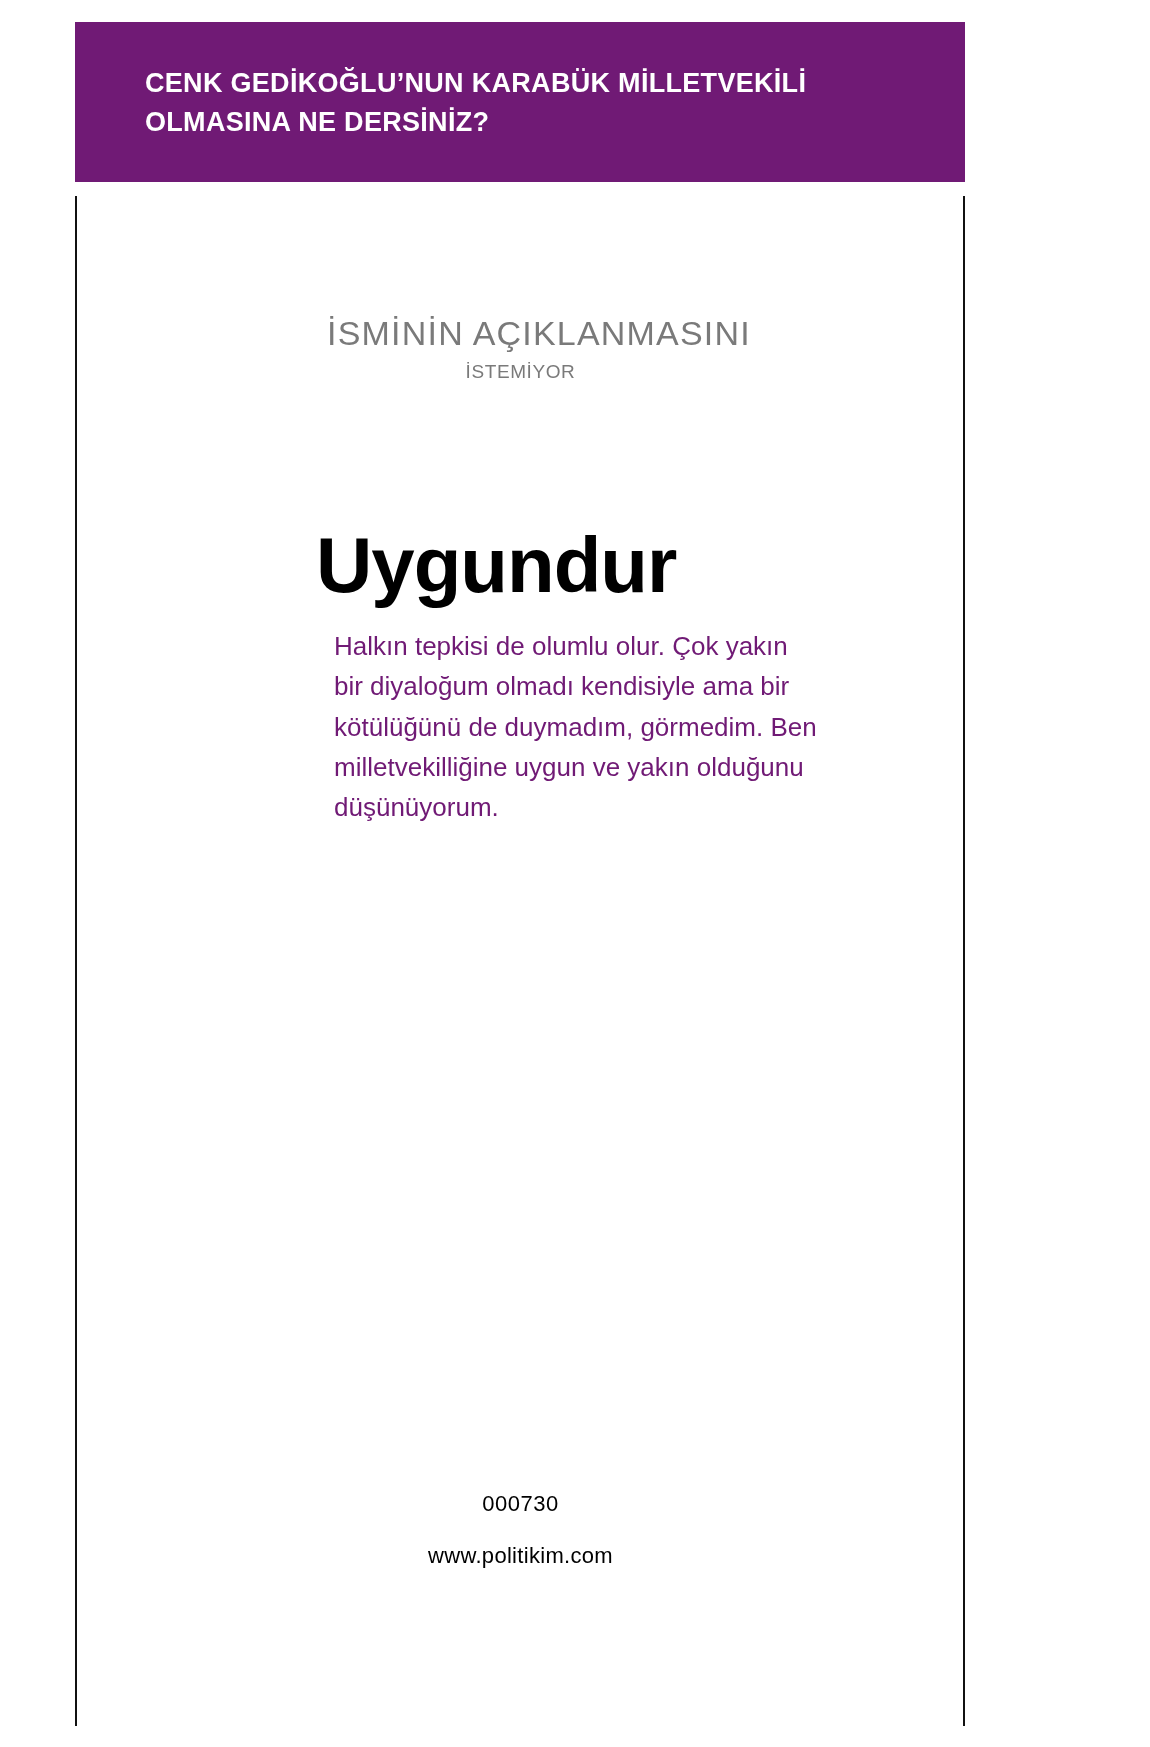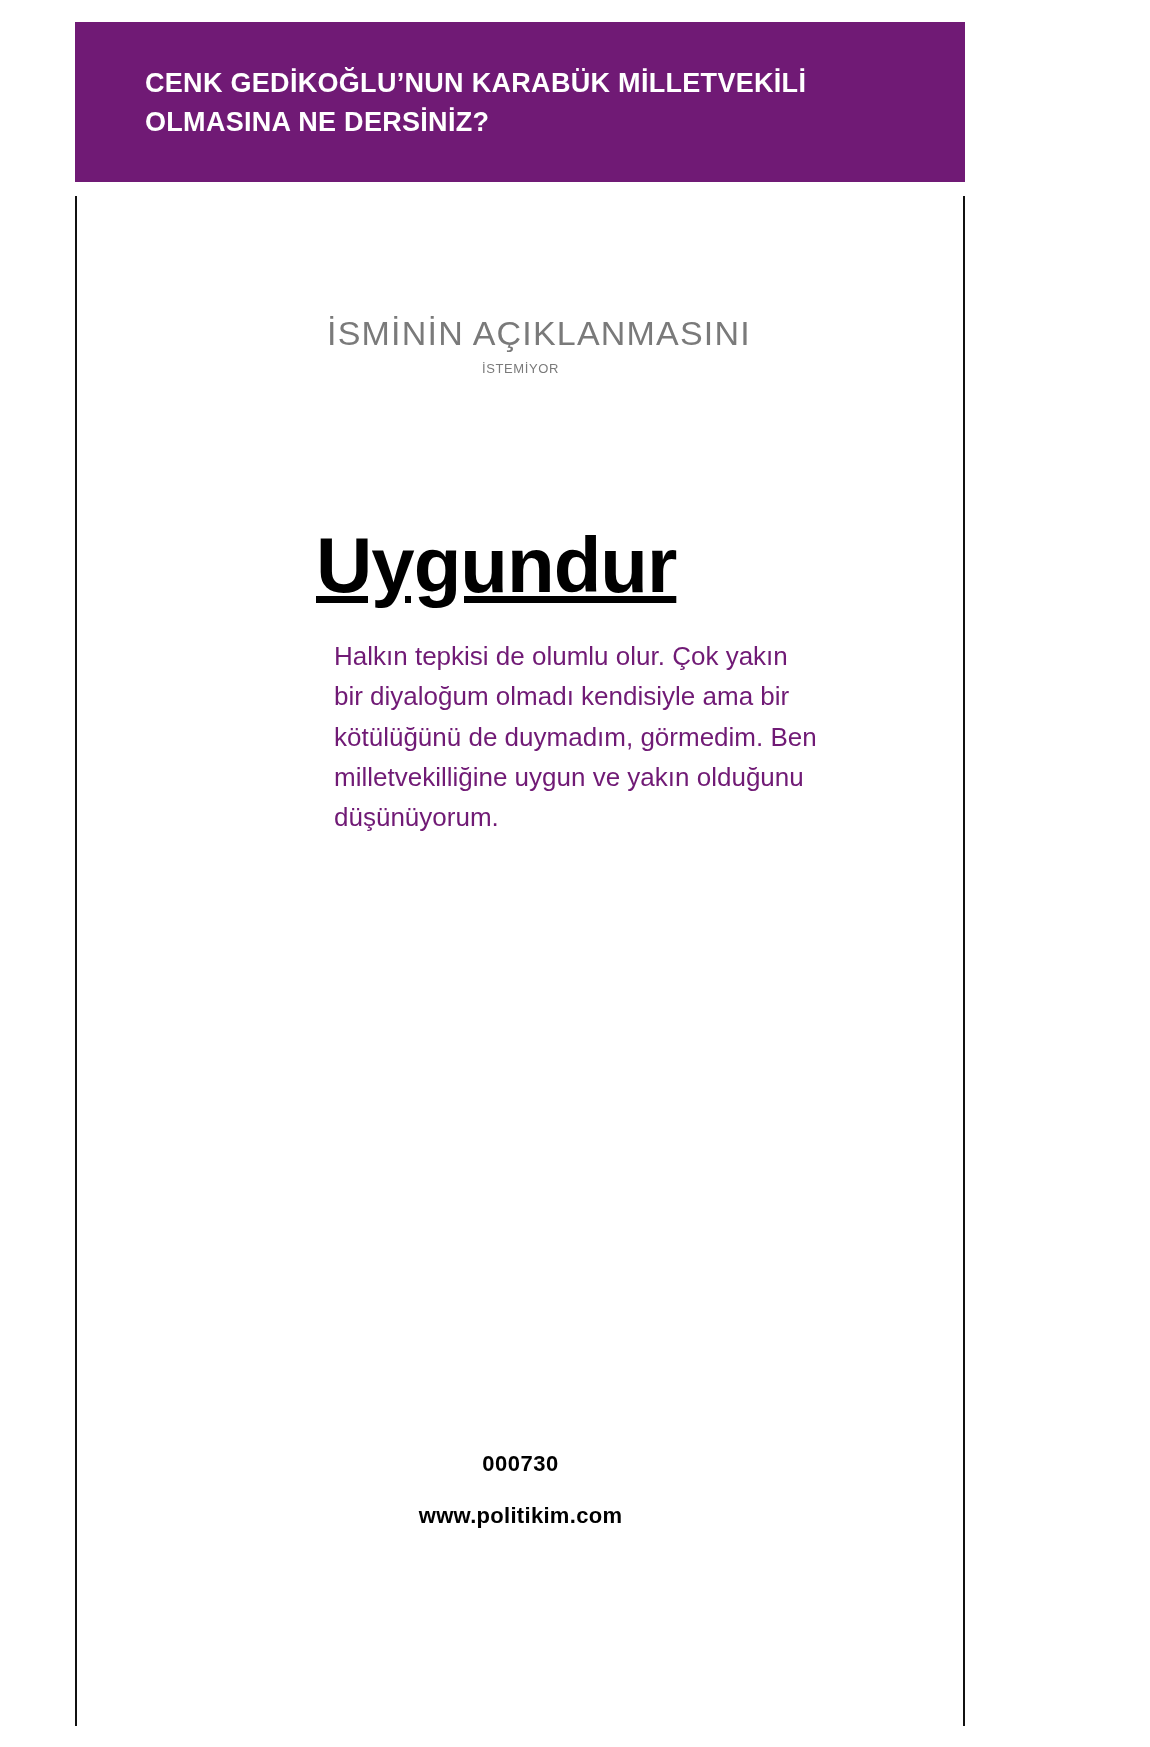--- a/index.html
+++ b/index.html
@@ -75,55 +75,53 @@
   .speaker-name {
     font-size: 34px;
     color: #7a7a7a;
     letter-spacing: 1.2px;
     line-height: 1.15;
     margin: 0;
     white-space: nowrap;
     padding-left: 37px;
   }
   .speaker-role {
-    font-size: 13px;
+    font-size: 19px;
     color: #7a7a7a;
     letter-spacing: 0.6px;
     margin: 8px 0 0 0;
   }
 
   .answer-block {
     position: absolute;
     left: 238px;
     top: 330px;
     width: 520px;
   }
   .answer-headline {
     font-size: 78px;
     font-weight: bold;
     color: #000000;
     line-height: 1.0;
     letter-spacing: -1px;
-    margin: 0 0 32px 0;
-    text-decoration: underline;
+    margin: 0 0 22px 0;
   }
   .answer-body {
     font-size: 26px;
     color: #701a75;
     line-height: 1.55;
     margin: 18px;
   }
 
   .footer {
     position: absolute;
     left: 0;
-    top: 1255px;
+    top: 1295px;
     width: 885px;
     text-align: center;
-    font-weight: bold;
   }
   .footer-code {
     font-size: 22px;
     color: #000000;
     margin: 0;
     letter-spacing: 0.5px;
   }
   .footer-site {
     font-size: 22px;
     color: #000000;

